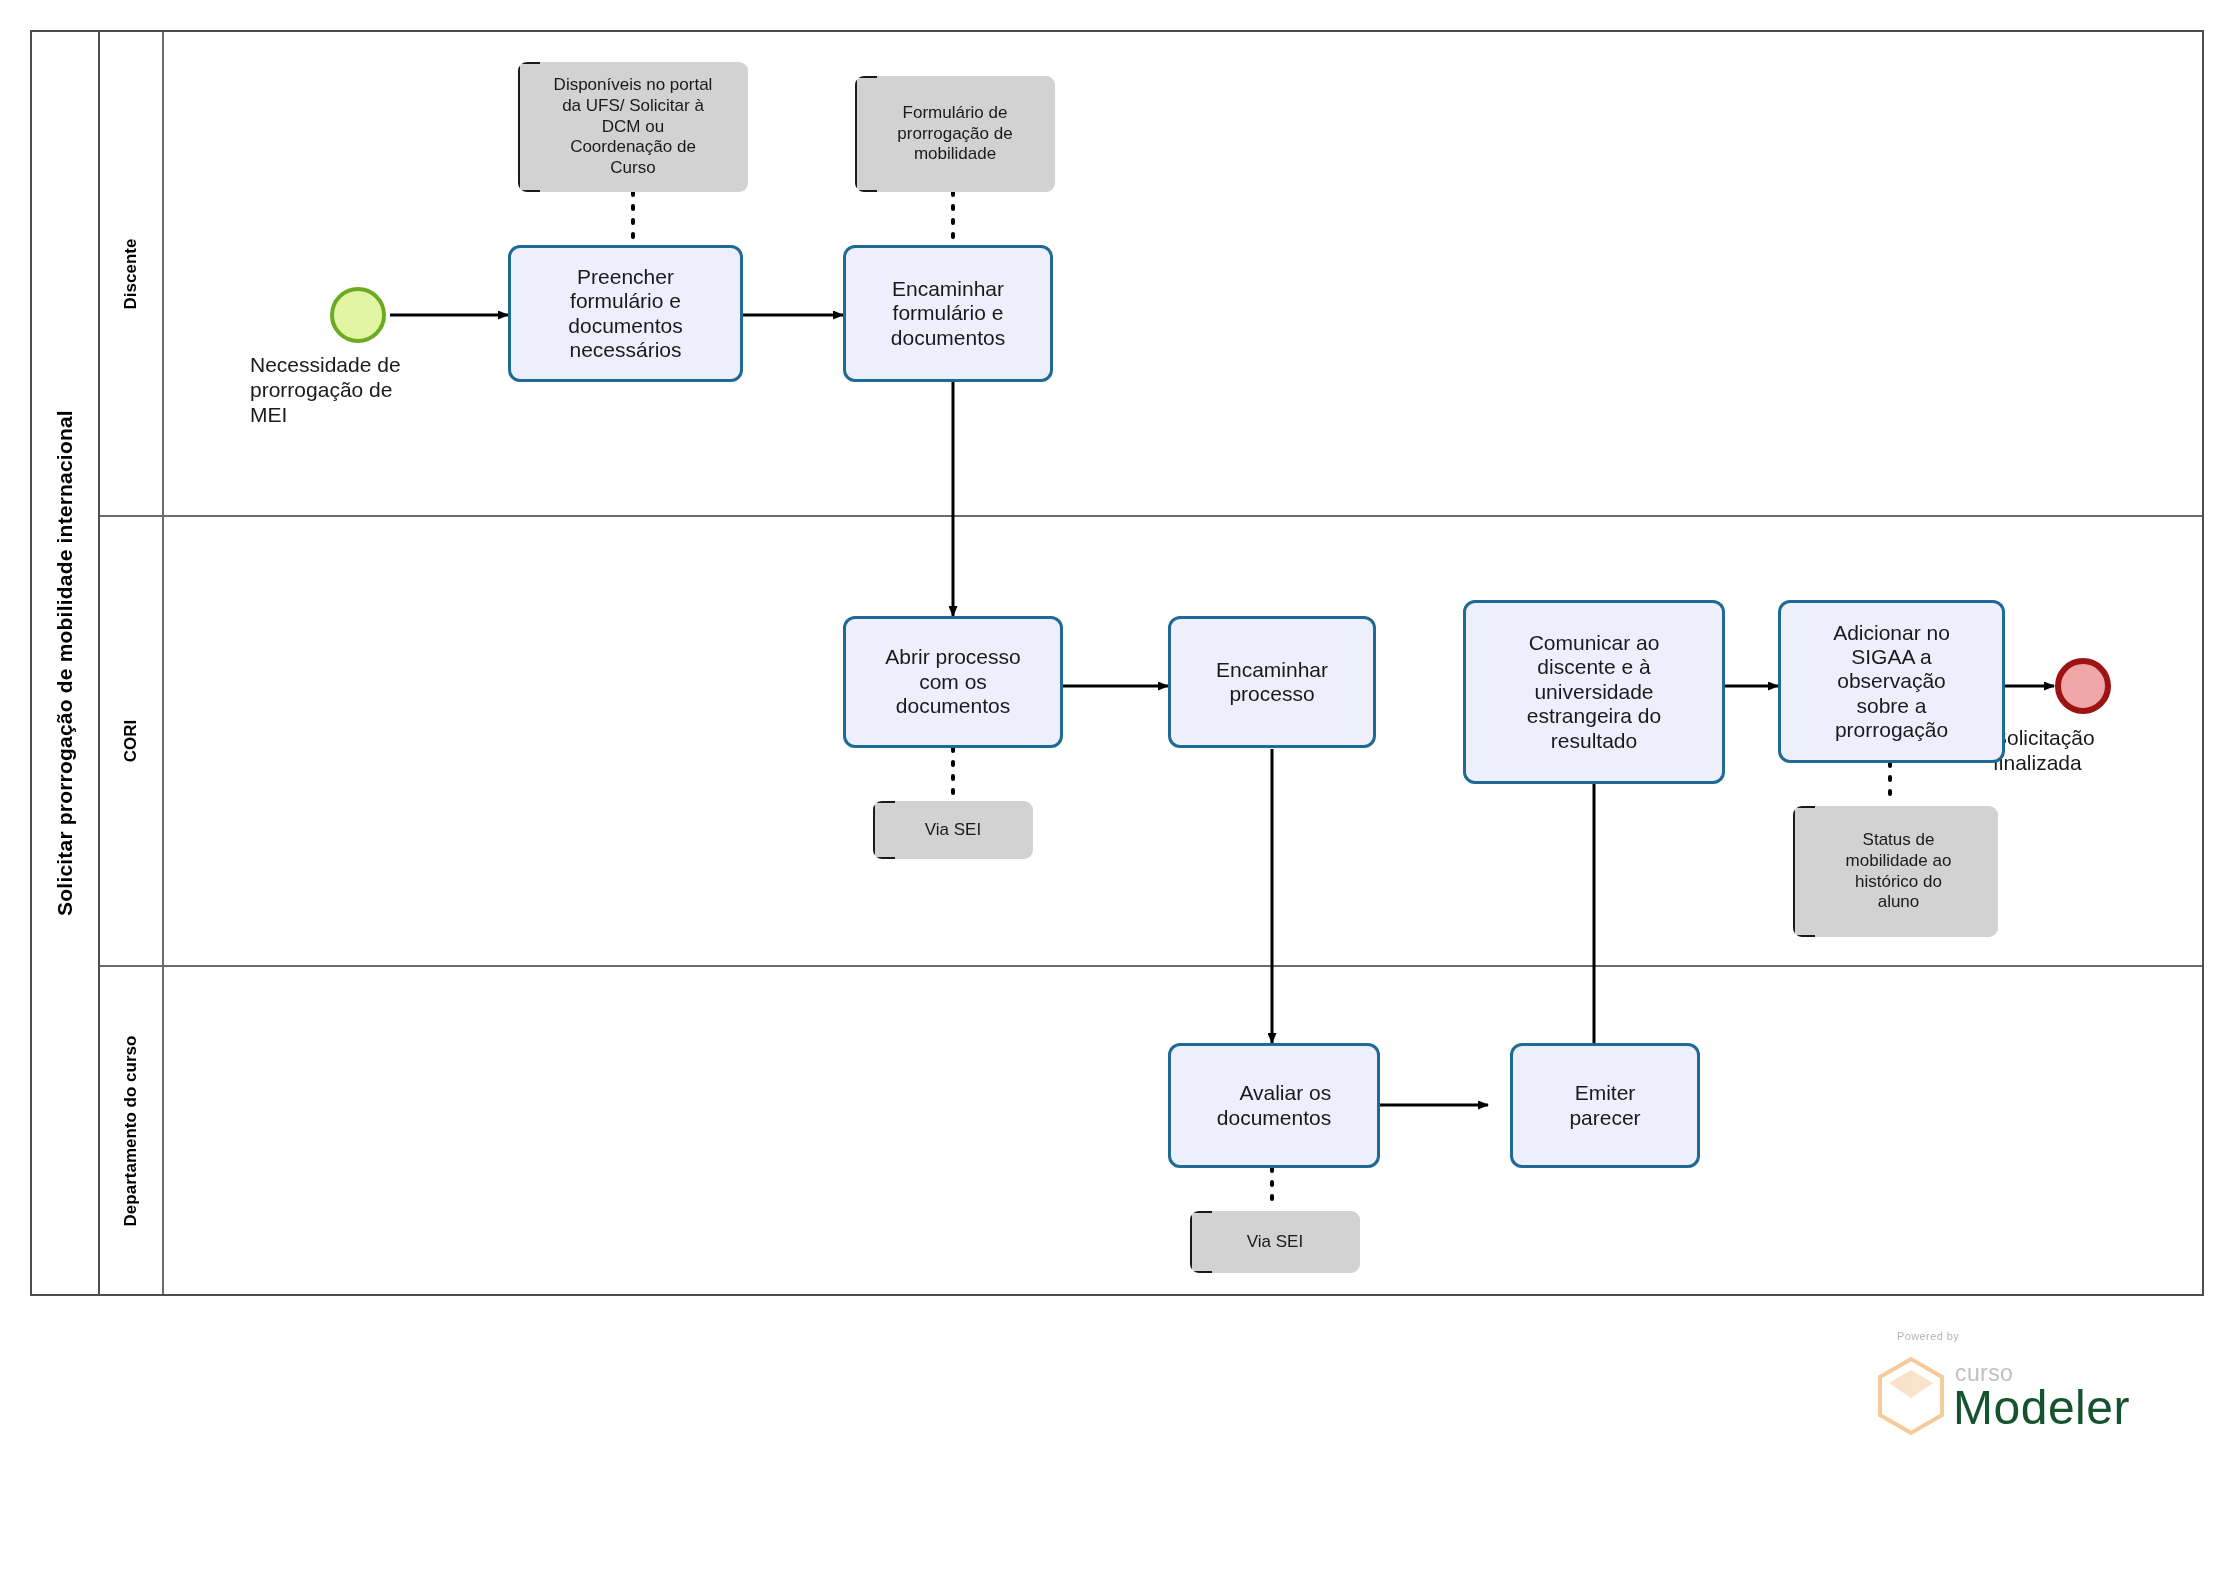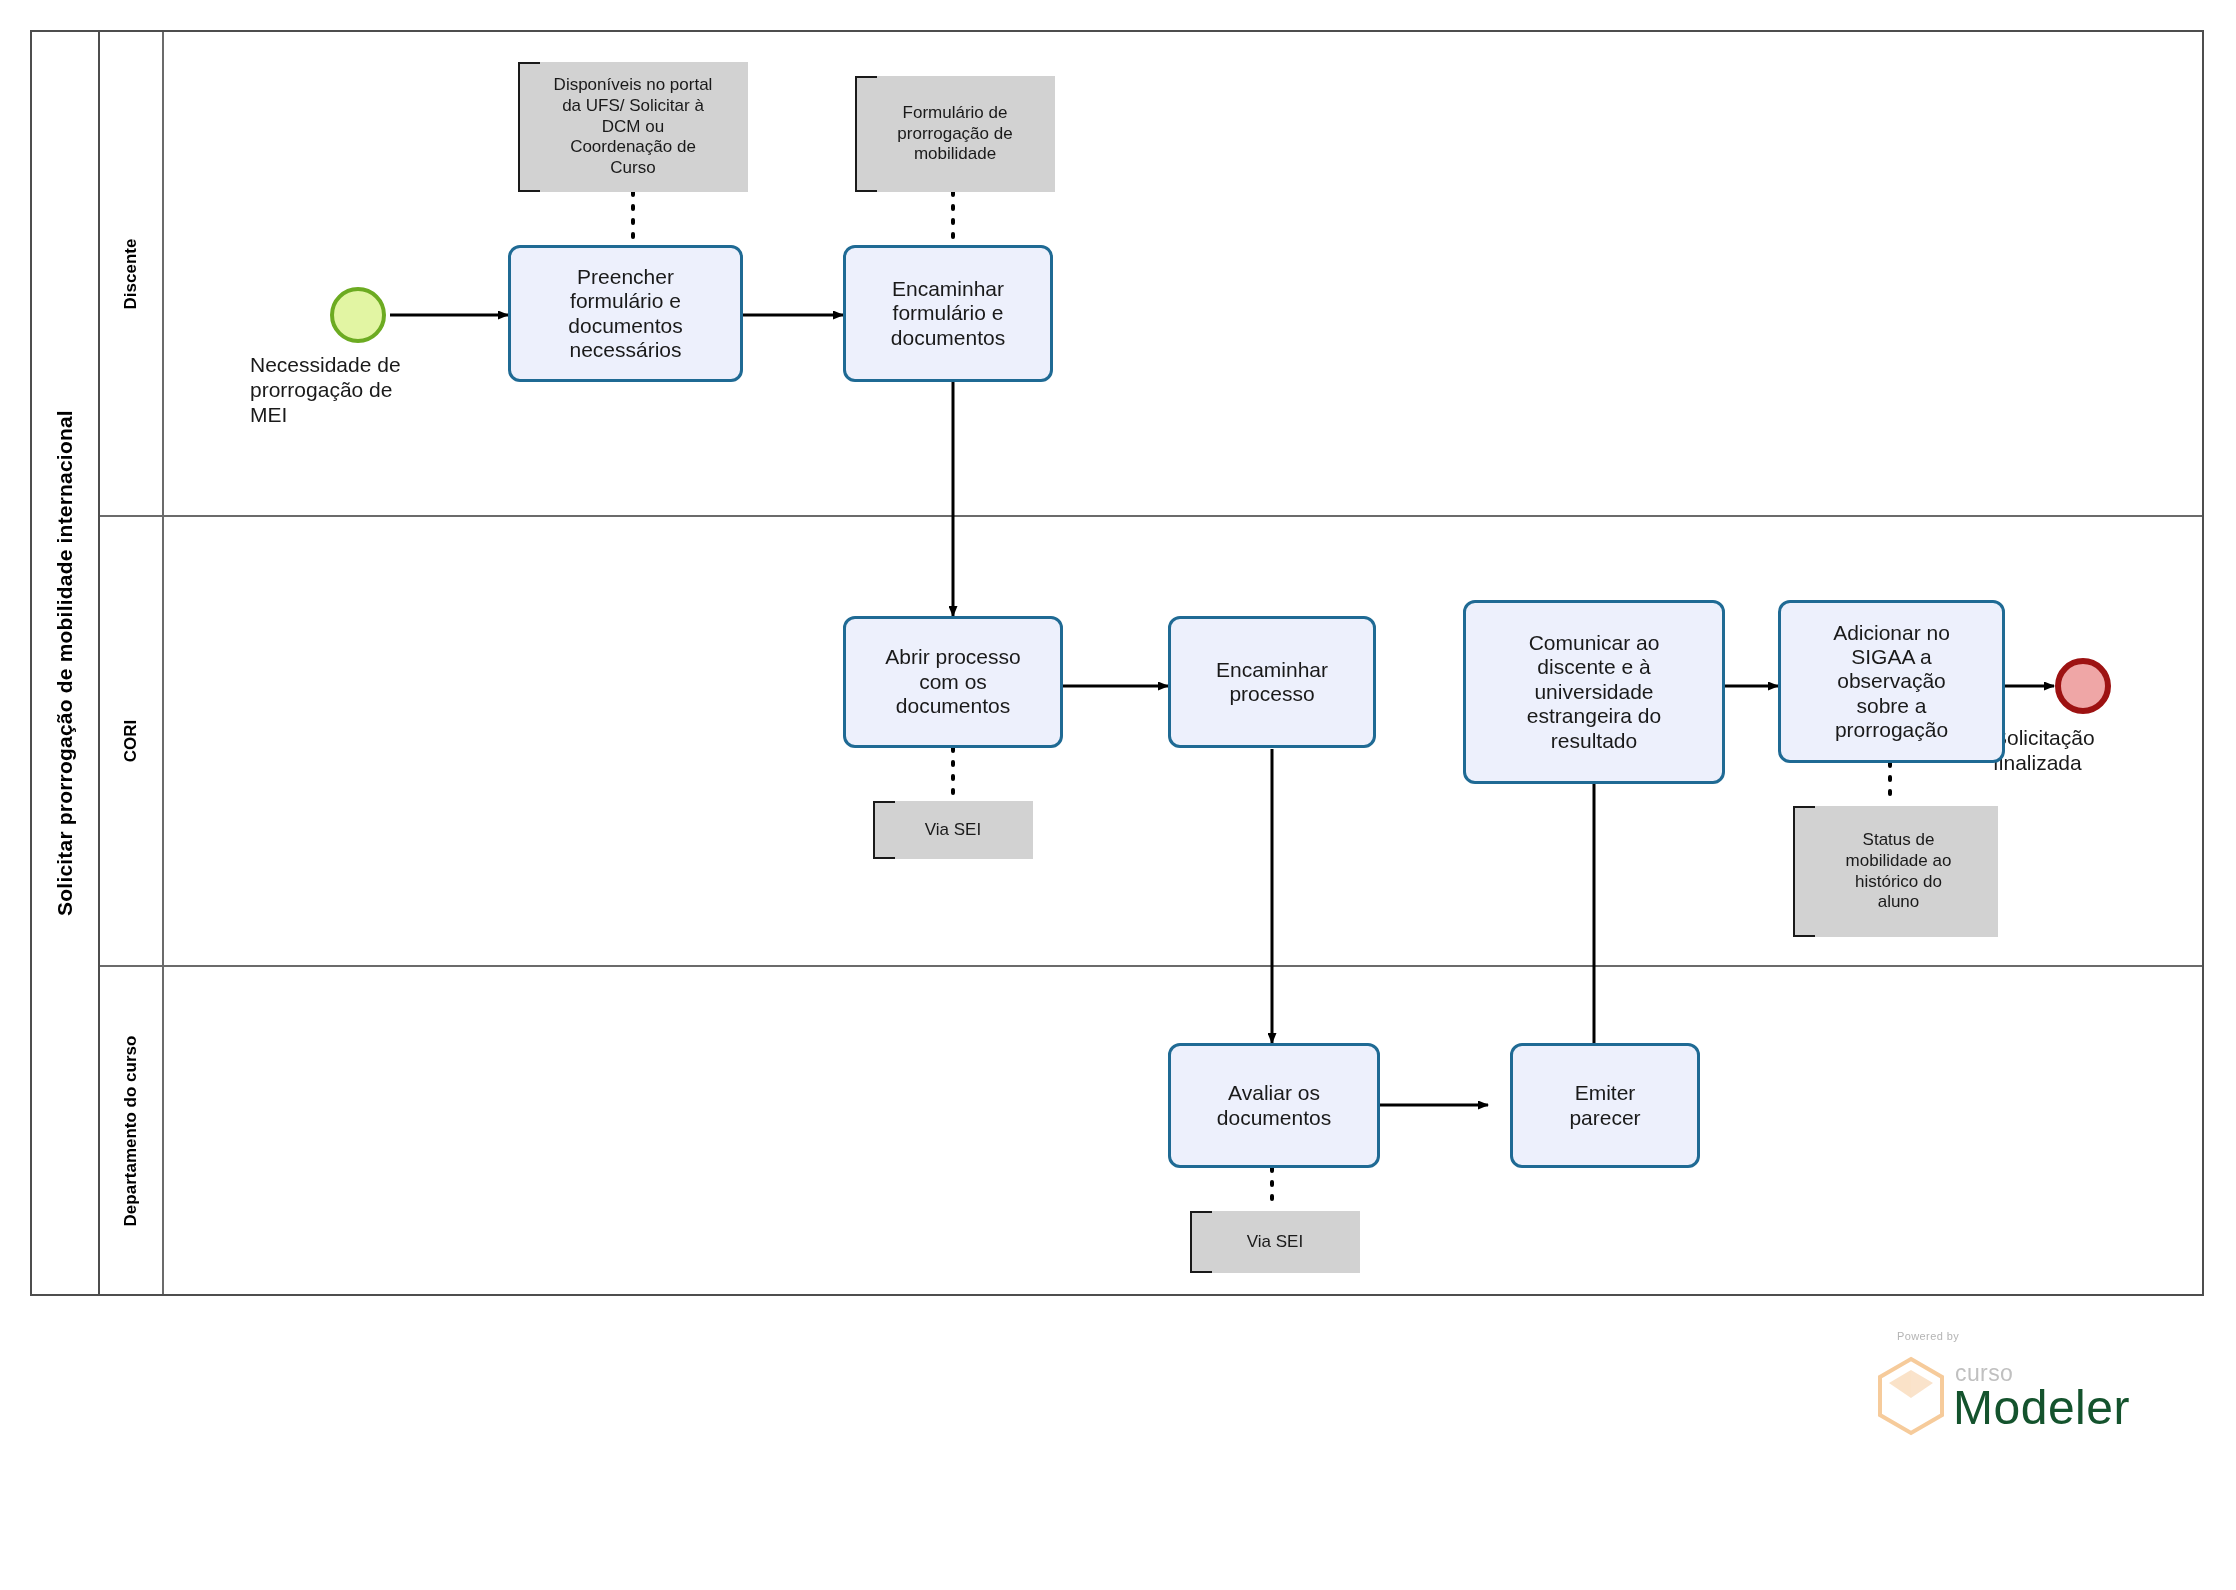--- a/index.html
+++ b/index.html
@@ -131,20 +131,21 @@
     color: #1a1a1a;
     font-size: 17px;
     line-height: 1.22;
     text-align: center;
     display: flex;
     align-items: center;
     justify-content: center;
     padding: 3px 6px;
     white-space: pre-line;
     overflow: hidden;
+    border-radius: 9px;
   }
   .annotation .bracket {
     position: absolute;
     left: 0; top: 0;
     width: 22px;
     height: 100%;
     border-left: 2px solid #1a1a1a;
     border-top: 2px solid #1a1a1a;
     border-bottom: 2px solid #1a1a1a;
     box-sizing: border-box;
@@ -293,21 +294,21 @@
 universidade
 estrangeira do
 resultado</div>
 
   <div class="task" style="left:1778px; top:600px; width:227px; height:163px;">Adicionar no
 SIGAA a
 observação
 sobre a
 prorrogação</div>
 
-  <div class="task" style="left:1168px; top:1043px; width:212px; height:125px;">Avaliar os
+  <div class="task" style="left:1168px; top:1043px; width:212px; height:125px;text-align:right;">Avaliar os
 documentos</div>
 
   <div class="task" style="left:1488px; top:1043px; width:190px; height:125px;margin-left:22px;">Emiter
 parecer</div>
 
   <div class="annotation" style="left:518px; top:62px; width:230px; height:130px;">
     <span class="bracket"></span>
     <span>Disponíveis no portal
 da UFS/ Solicitar à
 DCM  ou

